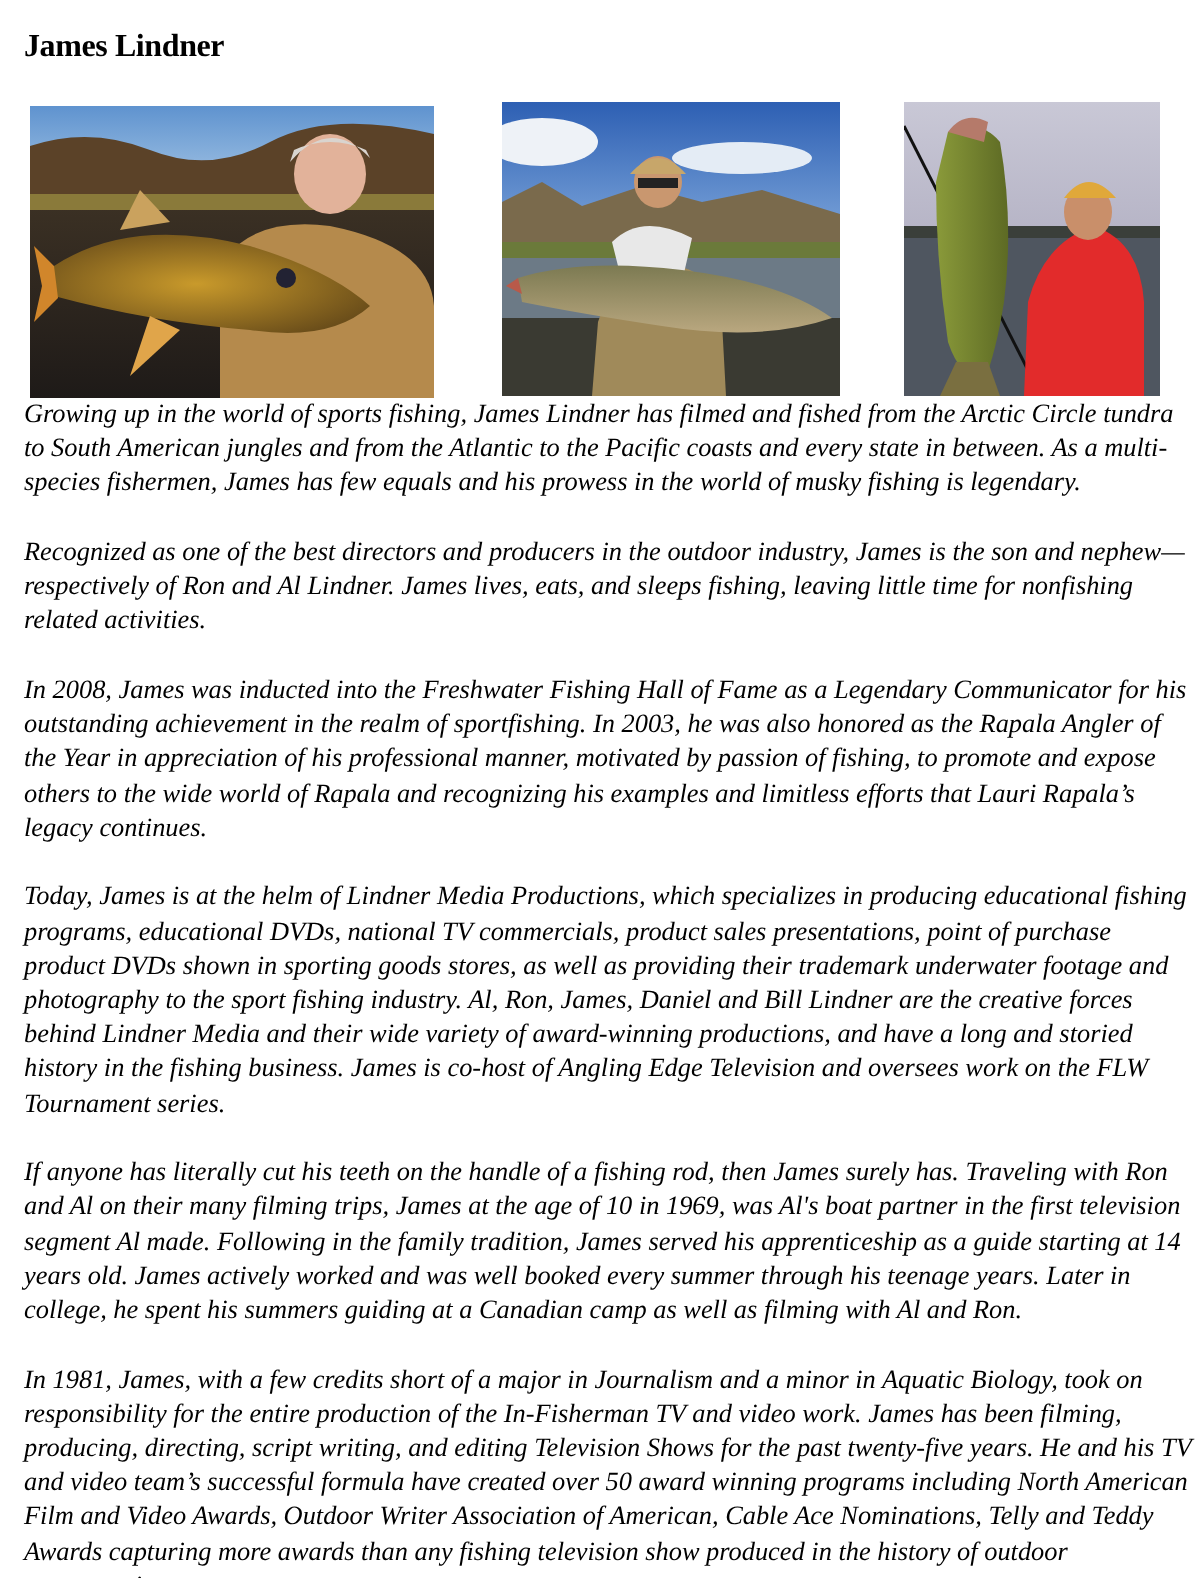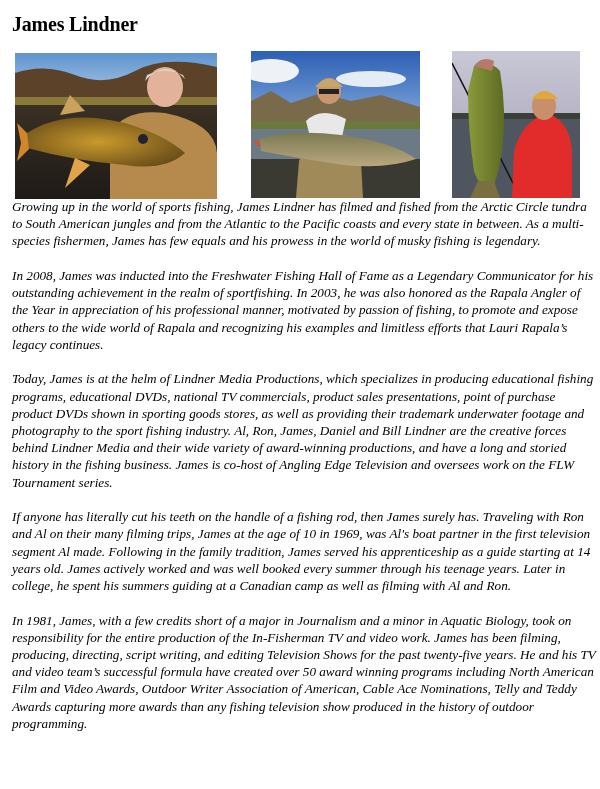--- a/index.html
+++ b/index.html
@@ -1,19 +1,19 @@
 <!DOCTYPE html>
 <html><head>
 <meta charset="utf-8">
 <style>
   html, body { margin:0; padding:0; background:#ffffff; }
   body { width:600px; height:789px; overflow:hidden; position:relative;
          font-family:"Liberation Serif", "DejaVu Serif", serif; color:#000; }
   .title { position:absolute; left:12px; top:8px; margin:0;
-           font-size:20px; font-weight:bold; line-height:32px; letter-spacing:-0.2px; }
+           font-size:16px; font-weight:bold; line-height:32px; letter-spacing:-0.2px; }
   .photo { position:absolute; overflow:hidden; }
   .photo svg { display:block; width:100%; height:100%; }
   #photo1 { left:15px; top:53px; width:202px; height:146px; }
   #photo2 { left:251px; top:51px; width:169px; height:147px; }
   #photo3 { left:452px; top:51px; width:128px; height:147px; }
   .body { position:absolute; left:12px; top:198px; width:586px;
           font-size:13.2px; line-height:17.2px; }
   .body p { margin:0 0 17.4px 0;font-style:italic; }
 </style>
 </head>
@@ -101,18 +101,19 @@
     <ellipse cx="92" cy="55" rx="12" ry="14" fill="#c98f6a"></ellipse>
     <path d="M80 48 Q92 32 106 48 Z" fill="#e0a83a"></path>
     <path d="M22 15 Q38 8 48 20 Q55 60 50 100 Q46 125 40 140 Q28 138 22 120 Q16 80 16 40 Z" fill="url(#fish3)"></path>
     <path d="M22 15 Q30 4 42 10 L40 20 Z" fill="#b57a6a"></path>
     <path d="M26 130 L18 147 L48 147 L42 130 Z" fill="#7a6f40"></path>
   </svg>
 </div>
 
 <div class="body">
   <p>Growing up in the world of sports fishing, James Lindner has filmed and fished from the Arctic Circle tundra to South American jungles and from the Atlantic to the Pacific coasts and every state in between.  As a multi-species fishermen, James has few equals and his prowess in the world of musky fishing is legendary.</p>
+  <p>Recognized as one of the best directors and producers in the outdoor industry, James is the son and nephew—respectively of Ron and Al Lindner.  James lives, eats, and sleeps fishing, leaving little time for nonfishing related activities.</p>
   <p>In 2008, James was inducted into the Freshwater Fishing Hall of Fame as a Legendary Communicator for his outstanding achievement in the realm of sportfishing.  In 2003, he was also honored as the Rapala Angler of the Year in appreciation of his professional manner, motivated by passion of fishing, to promote and expose others to the wide world of Rapala and recognizing his examples and limitless efforts that Lauri Rapala’s legacy continues.</p>
   <p>Today, James is at the helm of Lindner Media Productions, which specializes in producing educational fishing programs, educational DVDs, national TV commercials, product sales presentations, point of purchase product DVDs shown in sporting goods stores, as well as providing their trademark underwater footage and photography to the sport fishing industry.  Al, Ron, James, Daniel and Bill Lindner are the creative forces behind Lindner Media and their wide variety of award-winning productions, and have a long and storied history in the fishing business.  James is co-host of Angling Edge Television and oversees work on the FLW Tournament series.</p>
   <p>If anyone has literally cut his teeth on the handle of a fishing rod, then James surely has.   Traveling with Ron and Al on their many filming trips, James at the age of 10 in 1969, was Al's boat partner in the first television segment Al made. Following in the family tradition, James served his apprenticeship as a guide starting at 14 years old.  James actively worked and was well booked every summer through his teenage years.  Later in college, he spent his summers guiding at a Canadian camp as well as filming with Al and Ron.</p>
   <p>In 1981, James, with a few credits short of a major in Journalism and a minor in Aquatic Biology, took on responsibility for the entire production of the In-Fisherman TV and video work.  James has been filming, producing, directing, script writing, and editing Television Shows for the past twenty-five years.  He and his TV and video team’s successful formula have created over 50 award winning programs including North American Film and Video Awards, Outdoor Writer Association of American, Cable Ace Nominations, Telly and Teddy Awards capturing more awards than any fishing television show produced in the history of outdoor programming.</p>
 
 </div>
 
 </body></html>

